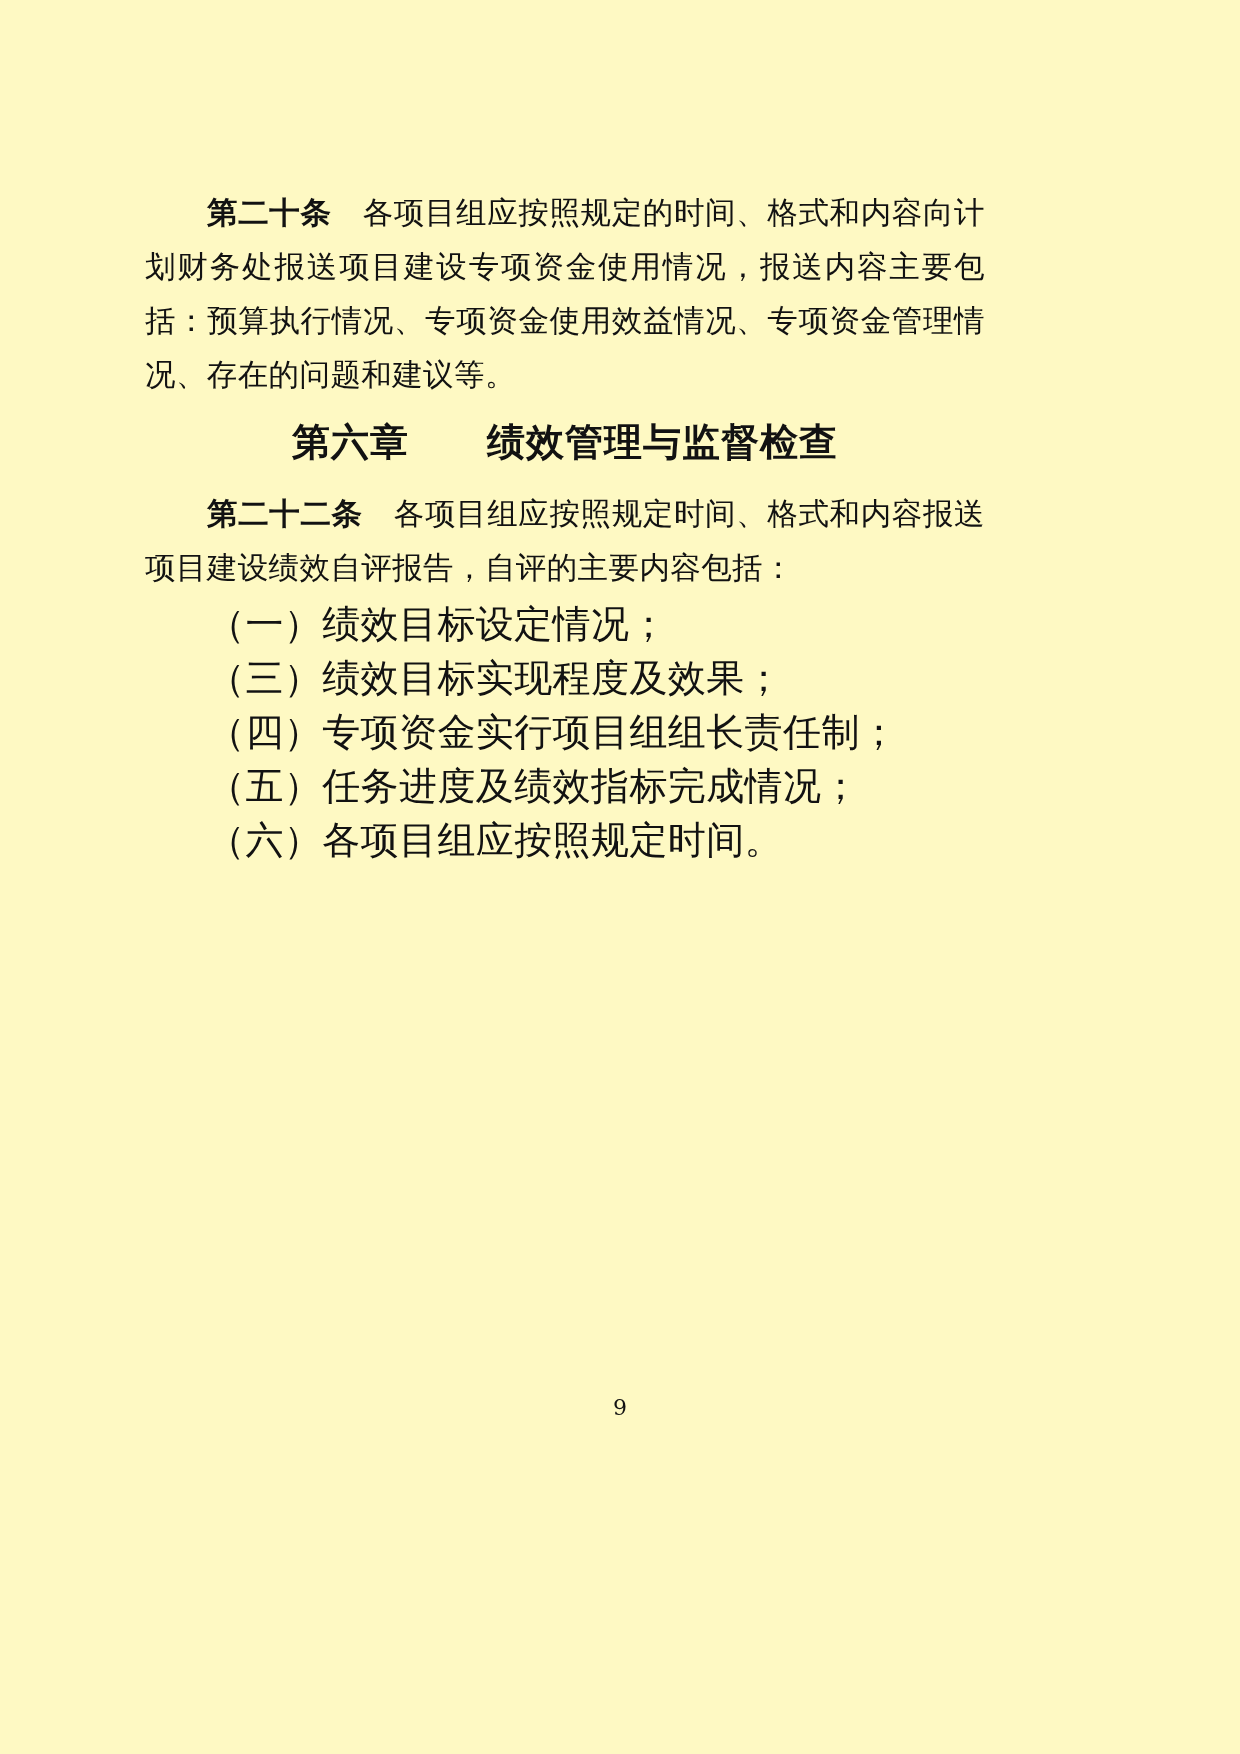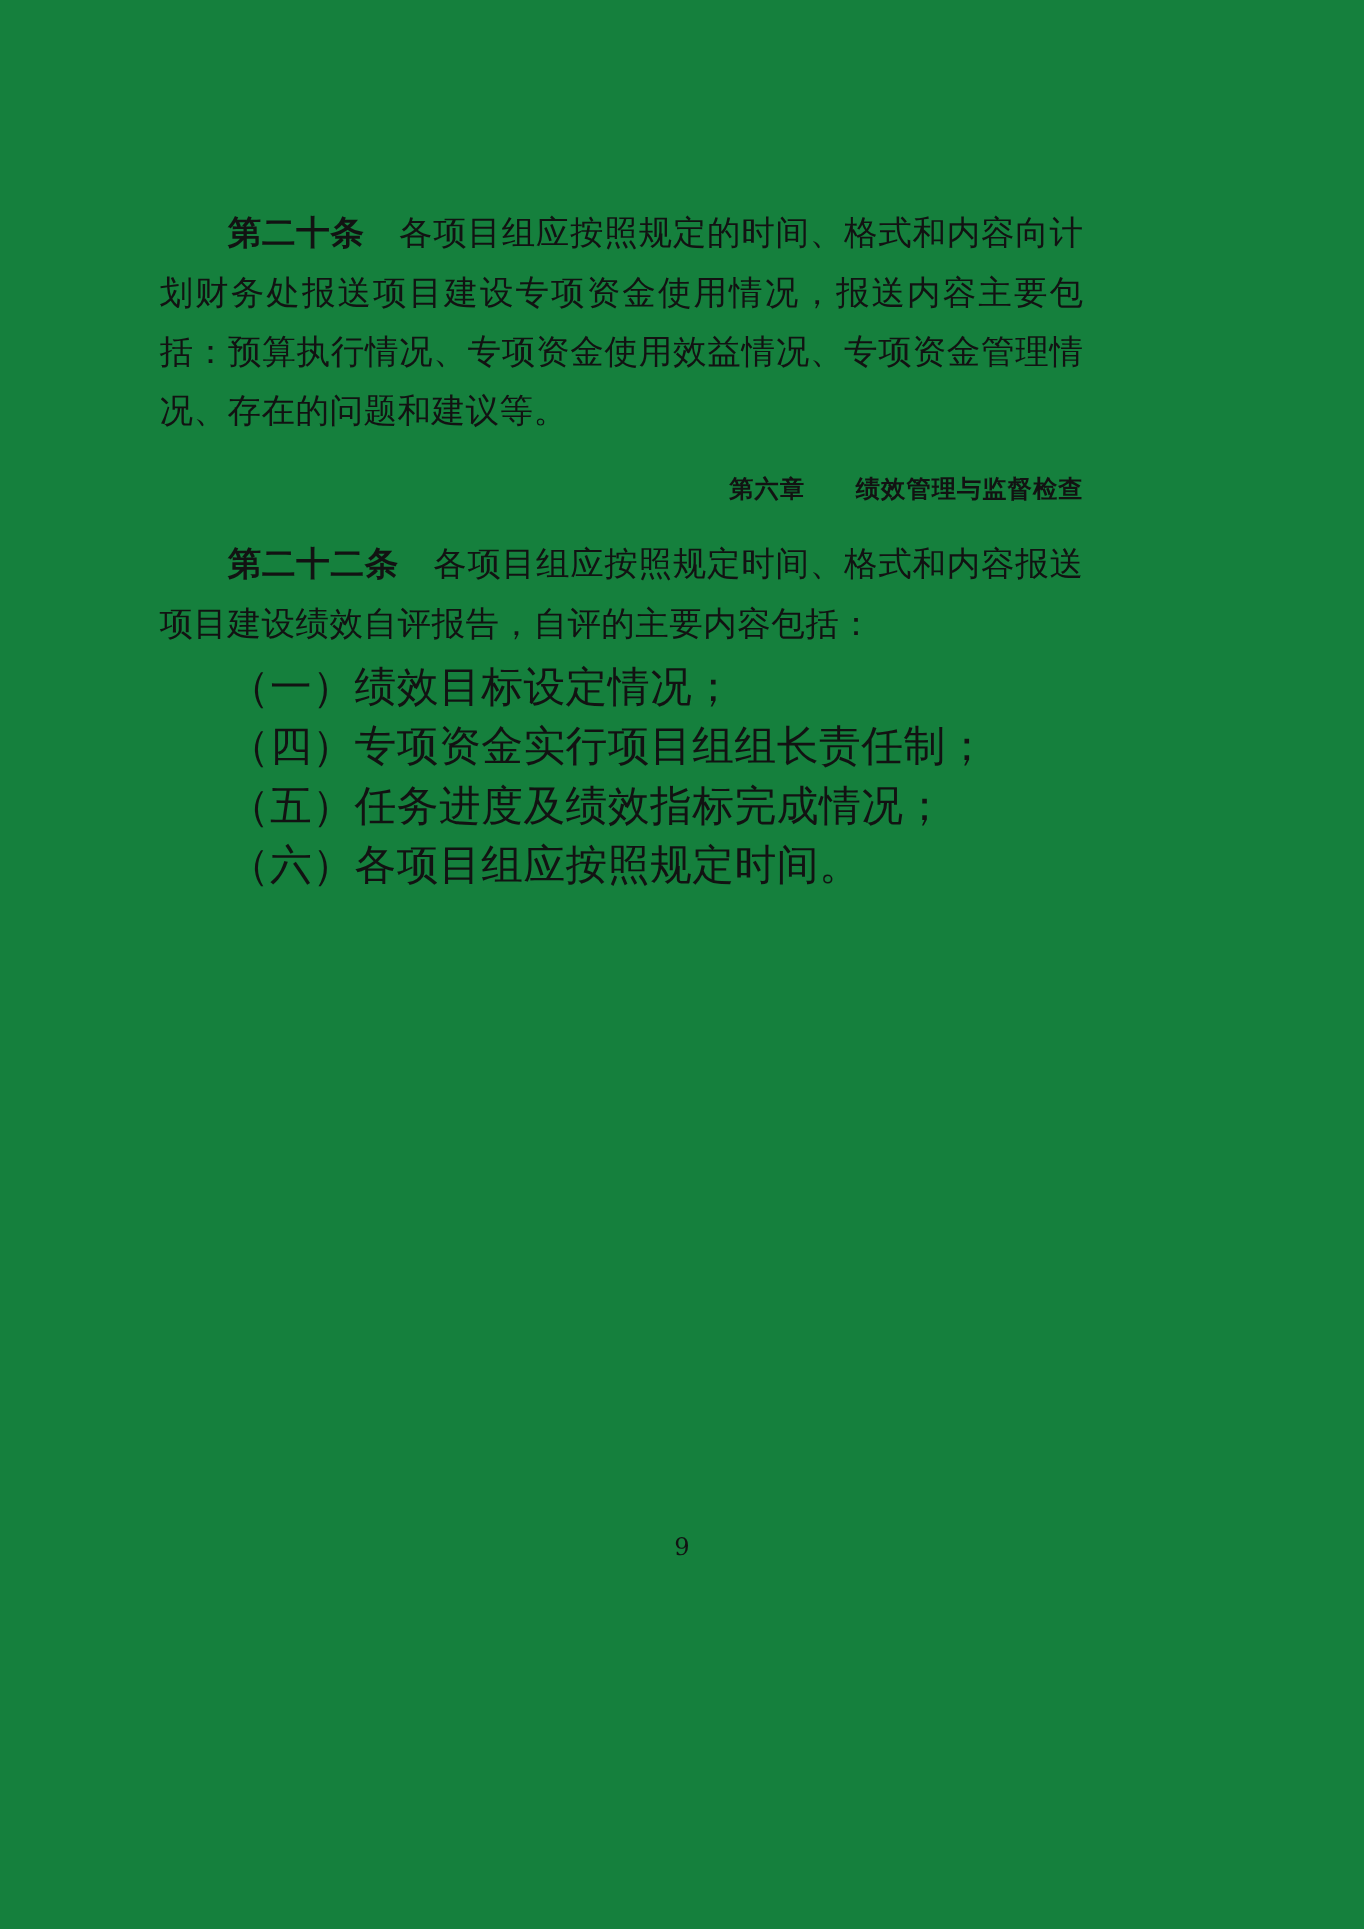--- a/index.html
+++ b/index.html
@@ -5,21 +5,21 @@
   html, body {
     margin: 0;
     padding: 0;
     background: #ffffff;
   }
   .page {
     position: relative;
     width: 1240px;
     height: 1754px;
     margin: 0 auto;
-    background: #15803d;
+    background: #fef9c3;
     box-sizing: border-box;
     font-family: "DejaVu Serif", "Liberation Serif", serif;
     color: #121212;
     overflow: hidden;
   }
   .content {
     position: absolute;
     left: 145px;
     top: 185px;
     width: 840px;
@@ -30,26 +30,27 @@
     letter-spacing: 0.4px;
     text-align: justify;
     text-justify: inter-ideograph;
     margin: 0 0 2px 0;
     white-space: pre-wrap;
   }
   .para.indent {
     text-indent: 62px;
   }
   .chapter-title {
-    font-size: 22px;
+    font-size: 38px;
     line-height: 54px;
-    text-align: right;
+    text-align: center;
     font-weight: bold;
     margin: 16px 0 14px 0;
     letter-spacing: 1px;
+    font-family: Liberation Mono, monospace;
   }
   .art-label {
     font-weight: bold;
   }
   .list-item {
     font-size: 38px;
     line-height: 54px;
     text-indent: 62px;
     letter-spacing: 0.4px;
     margin: 0;
@@ -72,20 +73,21 @@
   <div class="content">
 
     <p class="para indent"><span class="art-label">第二十条</span><span>　各项目组应按照规定的时间、格式和内容向计划财务处报送项目建设专项资金使用情况，报送内容主要包括：预算执行情况、专项资金使用效益情况、专项资金管理情况、存在的问题和建议等。</span></p>
 
     <h2 class="chapter-title">第六章　　绩效管理与监督检查</h2>
 
 
     <p class="para indent"><span class="art-label">第二十二条</span><span>　各项目组应按照规定时间、格式和内容报送项目建设绩效自评报告，自评的主要内容包括：</span></p>
 
     <p class="list-item">（一）绩效目标设定情况；</p>
+    <p class="list-item">（三）绩效目标实现程度及效果；</p>
     <p class="list-item">（四）专项资金实行项目组组长责任制；</p>
     <p class="list-item">（五）任务进度及绩效指标完成情况；</p>
     <p class="list-item">（六）各项目组应按照规定时间。</p>
 
 
   </div>
 
   <div class="page-number">9</div>
 </div>
 

